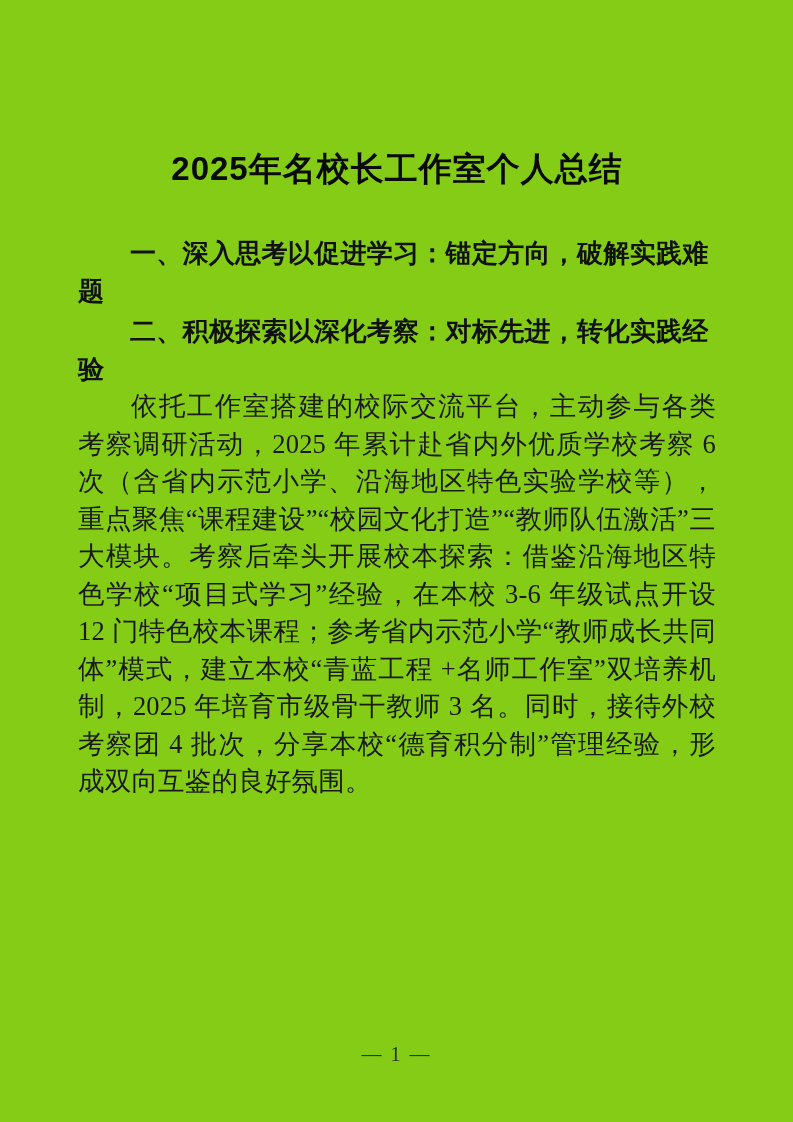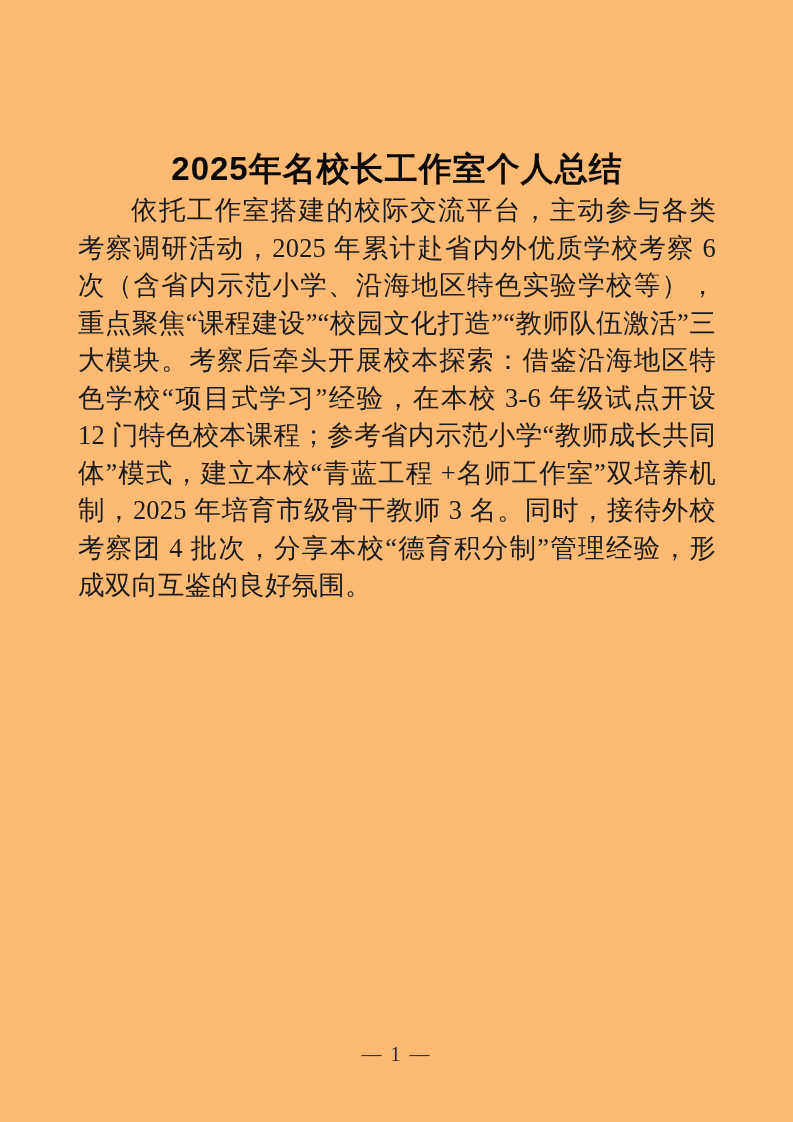--- a/index.html
+++ b/index.html
@@ -5,21 +5,21 @@
   html, body {
     margin: 0;
     padding: 0;
     background: #ffffff;
   }
 
   .page {
     position: relative;
     width: 793px;
     height: 1122px;
-    background: #fdba74;
+    background: #84cc16;
     box-sizing: border-box;
     overflow: hidden;
     font-family: "Liberation Serif", "DejaVu Serif", serif;
     color: #000000;
   }
 
   .content {
     position: absolute;
     left: 78px;
     top: 0;
@@ -81,24 +81,26 @@
 </style>
 </head>
 <body>
 
 <div class="page">
 
   <div class="content">
 
     <h1 class="doc-title">2025年名校长工作室个人总结</h1>
 
+    <div class="section-heading first">一、深入思考以促进学习：锚定方向，破解实践难题</div>
 
 
     <div class="spacer-sm"></div>
 
+    <div class="section-heading">二、积极探索以深化考察：对标先进，转化实践经验</div>
 
     <p class="body-para">依托工作室搭建的校际交流平台，主动参与各类考察调研活动，2025 年累计赴省内外优质学校考察 6 次（含省内示范小学、沿海地区特色实验学校等），重点聚焦“课程建设”“校园文化打造”“教师队伍激活”三大模块。考察后牵头开展校本探索：借鉴沿海地区特色学校“项目式学习”经验，在本校 3-6 年级试点开设 12 门特色校本课程；参考省内示范小学“教师成长共同体”模式，建立本校“青蓝工程 +名师工作室”双培养机制，2025 年培育市级骨干教师 3 名。同时，接待外校考察团 4 批次，分享本校“德育积分制”管理经验，形成双向互鉴的良好氛围。</p>
 
   </div>
 
   <div class="page-footer">— 1 —</div>
 
 </div>
 
 </body></html>

